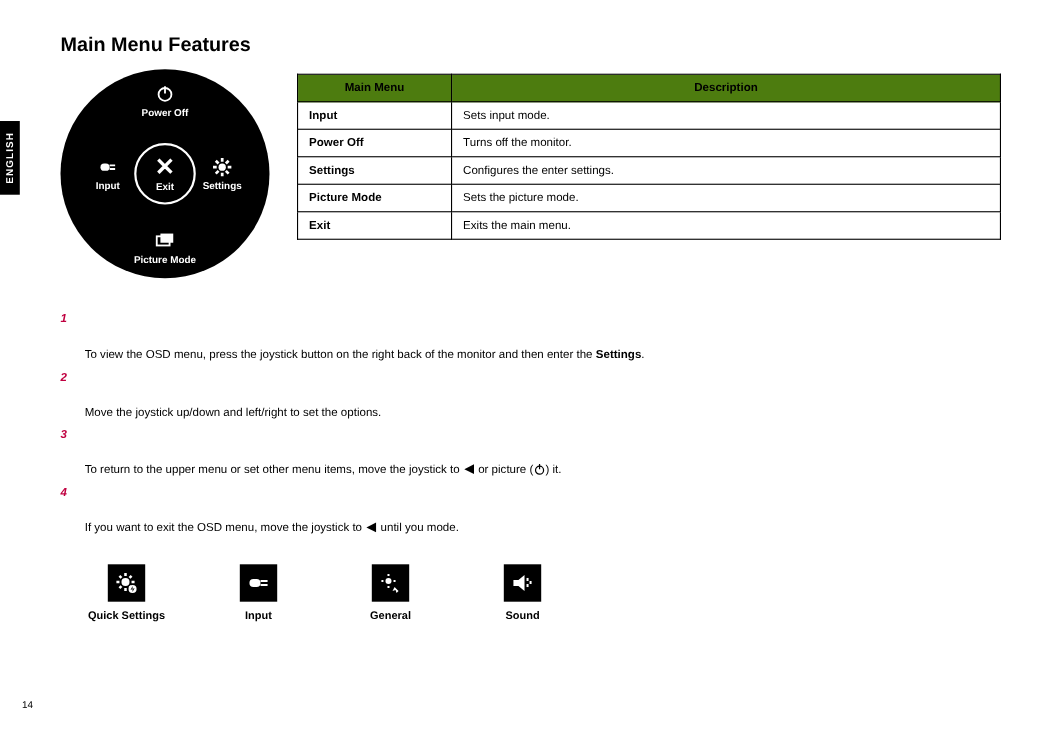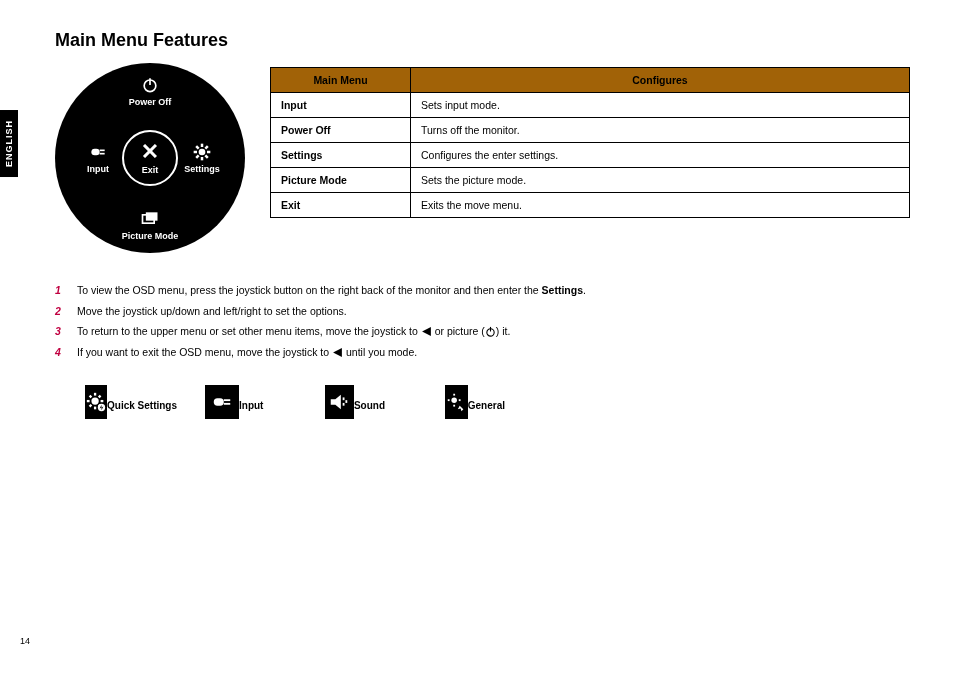--- a/index.html
+++ b/index.html
@@ -41,31 +41,31 @@
   .dial .center .x { font-size: 22px; line-height: 1; font-weight: bold; }
   .dial .lbl { font-size: 9px; font-weight: bold; margin-top: 2px; }
   .dial .node { position: absolute; display:flex; flex-direction:column; align-items:center; width:70px; }
   .dial .node svg { width: 20px; height: 20px; }
   .dial .top-n { left:50%; top:12px; transform:translateX(-50%); }
   .dial .bot-n { left:50%; bottom:12px; transform:translateX(-50%); }
   .dial .left-n { left:8px; top:50%; transform:translateY(-50%); }
   .dial .right-n { right:8px; top:50%; transform:translateY(-50%); }
   table.desc { border-collapse: collapse; width: 640px; margin-top: 4px; }
   table.desc th, table.desc td { border: 1px solid #000; padding: 6px 10px; font-size: 10.5px; text-align: left; }
-  table.desc th { background: #a16207; font-weight: bold; text-align: center; }
+  table.desc th { background: #4d7c0f; font-weight: bold; text-align: center; }
   table.desc td:first-child { font-weight: bold; width: 140px; }
   .section2 { margin-top: 30px; }
   ol.steps { list-style: none; margin-top: 8px; }
   ol.steps li { display:flex; gap:10px; margin-bottom: 6px; font-size: 10.5px; line-height: 1.4; }
   ol.steps li .num { color: #c00040; font-style: italic; font-weight: bold; width: 12px; flex:0 0 auto; }
-  ol.steps li .txt { flex: 1; }
+  ol.steps li .txt { flex: 1; margin-top: 32px; }
   ol.steps li .txt b { font-weight: bold; }
   .inline-icon { display:inline-block; vertical-align:-2px; }
   .icon-row { display:flex; gap: 60px; margin-top: 25px; margin-left: 30px; }
-  .icon-item { display:flex; flex-direction:row; align-items:center; width: 60px; }
+  .icon-item { display:flex; flex-direction:column; align-items:center; width: 60px; }
   .icon-item .box { width: 34px; height: 34px; background:#000; display:flex; align-items:center; justify-content:center; }
   .icon-item .box svg { fill:#fff; width:22px; height:22px; }
   .icon-item .cap { font-weight:bold; font-size:10px; margin-top:8px; white-space:nowrap; }
   .pagenum { position:absolute; left:20px; bottom:27px; font-size:9px; }
 </style>
 </head>
 <body>
 
 <div class="side-tab">ENGLISH</div>
 
@@ -114,41 +114,41 @@
     <div class="center">
       <span class="x">✕</span>
       <span class="lbl">Exit</span>
     </div>
   </div>
 
   <table class="desc">
     <tbody>
         <tr>
       <th>Main Menu</th>
-      <th>Configures</th>
+      <th>Description</th>
     </tr>
     <tr>
           <td>Input</td>
           <td>Sets input mode.</td>
         </tr>
     <tr>
           <td>Power Off</td>
           <td>Turns off the monitor.</td>
         </tr>
     <tr>
           <td>Settings</td>
           <td>Configures the enter settings.</td>
         </tr>
     <tr>
           <td>Picture Mode</td>
           <td>Sets the picture mode.</td>
         </tr>
     <tr>
           <td>Exit</td>
-          <td>Exits the move menu.</td>
+          <td>Exits the main menu.</td>
         </tr>
   </tbody>
     </table>
 </div>
 
 <div class="section2">
   <ol class="steps">
     <li>
       <span class="num">1</span>
       <span class="txt"><span>To view the OSD menu, press the joystick button on the right back of the monitor and then enter the </span><b>Settings</b><span>.</span></span>
@@ -205,39 +205,39 @@
             <rect x="3" y="8" width="11" height="8" rx="4" fill="#fff"></rect>
             <line x1="14" y1="10" x2="21" y2="10" stroke="#fff" stroke-width="2"></line>
             <line x1="14" y1="14" x2="21" y2="14" stroke="#fff" stroke-width="2"></line>
           </svg>
         </div>
       <span class="cap">Input</span>
     </div>
     <div class="icon-item">
       <div class="box">
           <svg viewBox="0 0 24 24">
-            <polygon points="3,9 8,9 14,4 14,20 8,15 3,15" fill="#fff"></polygon>
-            <rect x="16" y="7" width="2" height="3" fill="#fff"></rect>
-            <rect x="16" y="13" width="2" height="3" fill="#fff"></rect>
-            <rect x="19" y="10" width="2" height="3" fill="#fff"></rect>
-          </svg>
-        </div>
-      <span class="cap">Sound</span>
-    </div>
-    <div class="icon-item">
-      <div class="box">
-          <svg viewBox="0 0 24 24">
             <circle cx="10" cy="10" r="3" fill="#fff"></circle>
             <g stroke="#fff" stroke-width="2">
               <line x1="10" y1="3" x2="10" y2="5"></line>
               <line x1="10" y1="15" x2="10" y2="17"></line>
               <line x1="3" y1="10" x2="5" y2="10"></line>
               <line x1="15" y1="10" x2="17" y2="10"></line>
             </g>
             <path d="M13 13 L20 20 L18 22 L17 19 L14 20 L16 16 Z" fill="#fff"></path>
           </svg>
         </div>
       <span class="cap">General</span>
     </div>
+    <div class="icon-item">
+      <div class="box">
+          <svg viewBox="0 0 24 24">
+            <polygon points="3,9 8,9 14,4 14,20 8,15 3,15" fill="#fff"></polygon>
+            <rect x="16" y="7" width="2" height="3" fill="#fff"></rect>
+            <rect x="16" y="13" width="2" height="3" fill="#fff"></rect>
+            <rect x="19" y="10" width="2" height="3" fill="#fff"></rect>
+          </svg>
+        </div>
+      <span class="cap">Sound</span>
+    </div>
   </div>
 </div>
 
 <div class="pagenum">14</div>
 
 </body></html>

